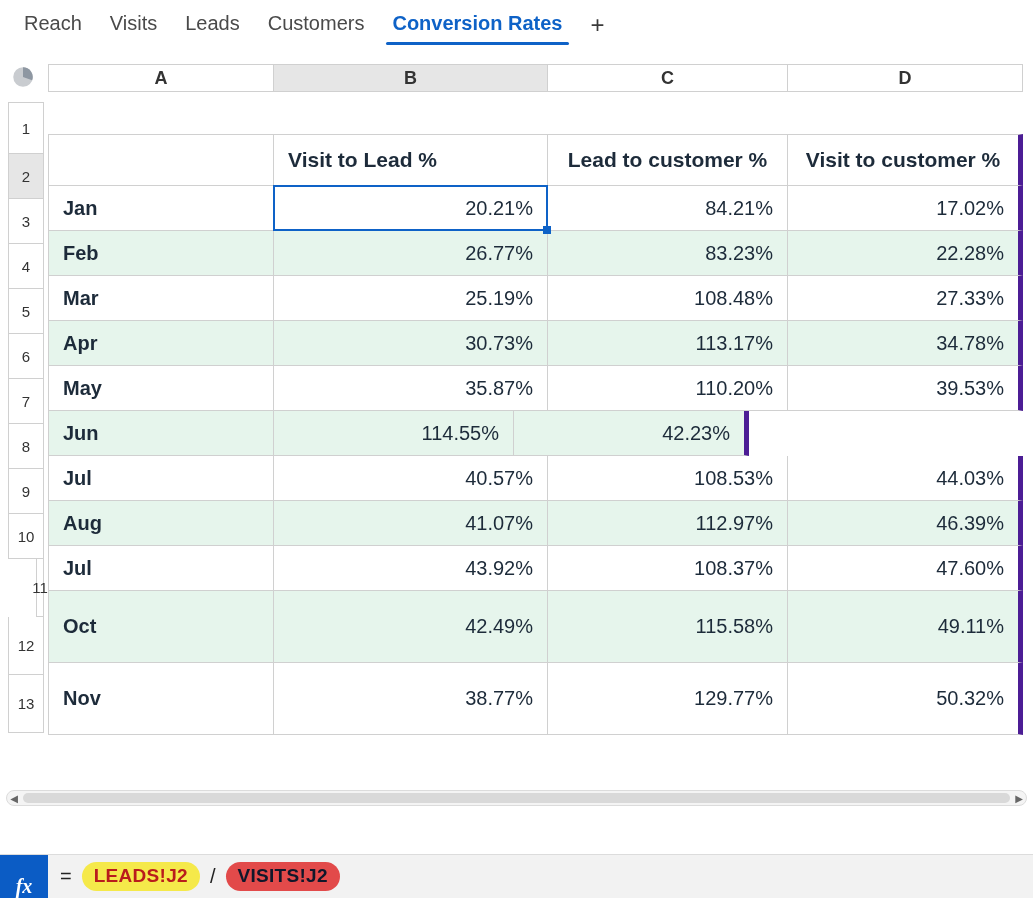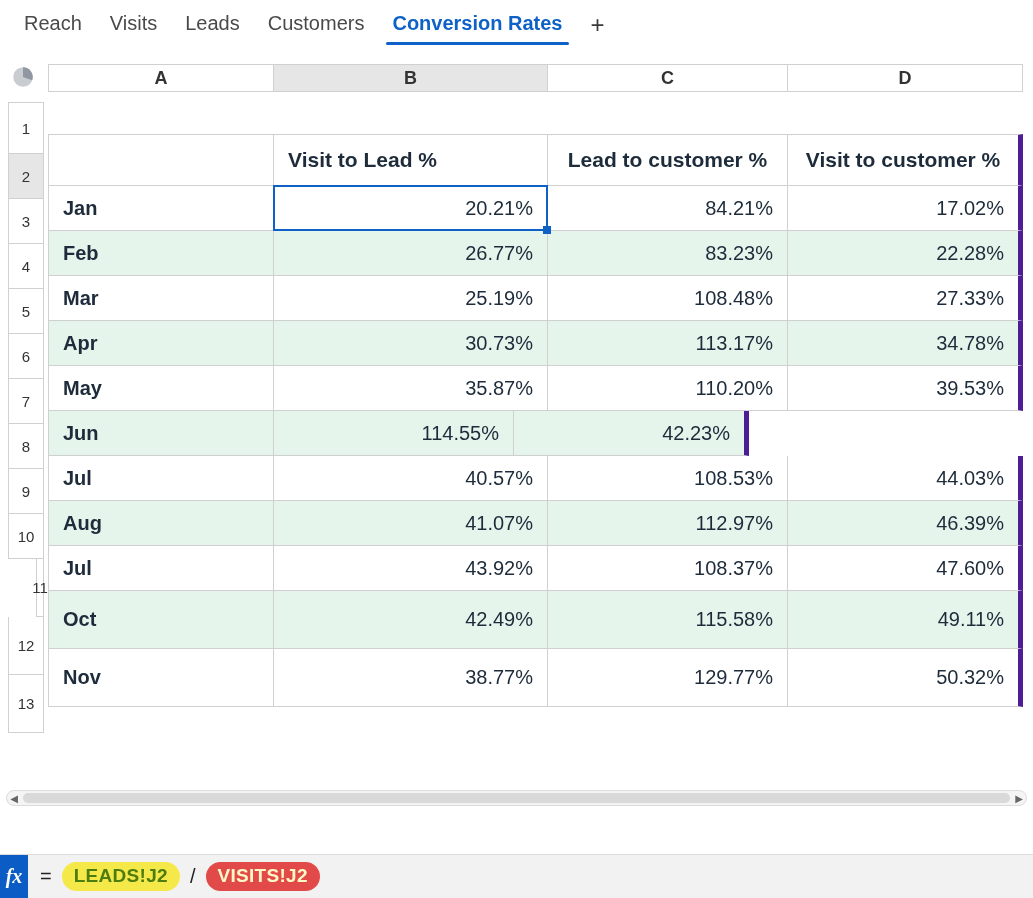--- a/index.html
+++ b/index.html
@@ -155,21 +155,21 @@
 
   
   .w-A { width: 225px; }
   .w-B { width: 274px; }
   .w-C { width: 240px; }
   .w-D { width: 236px; }
 
   
   .rh-head { height: 52px; margin-top: 32px; }
   .rh-data { height: 45px; }
-  .rh-data-wide { height: 58px; text-align: center; }
+  .rh-data-wide { height: 72px; text-align: center; }
 
   
   .hscroll {
     position: absolute;
     left: 6px; right: 6px; bottom: 48px;
     height: 16px;
     background: #f4f4f4;
     border: 1px solid #dcdcdc;
     border-radius: 8px;
     display:flex; align-items:center;
@@ -181,45 +181,45 @@
   }
 
   
   .formula-bar {
     height: 44px;
     display:flex; align-items:stretch;
     background: #f2f2f2;
     border-top: 1px solid #dcdcdc;
   }
   .fx-btn {
-    width: 28px;
+    width: 48px;
     background: #0b5cc5;
-    display:flex; align-items:center; justify-content:center;
+    display:flex; align-items:flex-end; justify-content:center;
     cursor:pointer;
   }
   .fx-btn span {
      color:#fff; font-style: italic; font-weight:600; font-size:20px;
      font-family: "Segoe UI", serif;
   }
   .formula-content {
     flex:1; display:flex; align-items:center;
     padding: 0 12px; gap:6px;
     font-size: 20px;
   }
   .tok-eq { color:#222; padding-right:4px; }
   .tok-slash { color:#222; padding:0 4px; }
   .ref-pill {
     padding: 3px 12px 4px;
     border-radius: 16px;
     font-weight:600;
     font-size:19px;
     letter-spacing:0.3px;
   }
-  .ref-yellow { background:#f5e94a; color:#4d7c0f; }
-  .ref-red    { background:#e24a4a; color:#fef9c3; }
+  .ref-yellow { background:#f5e94a; color:#b91c1c; }
+  .ref-red    { background:#e24a4a; color:#0f172a; }
 </style>
 </head>
 <body>
 
 <div class="tab-strip">
   <div class="tab">Reach</div>
   <div class="tab">Visits</div>
   <div class="tab">Leads</div>
   <div class="tab">Customers</div>
   <div class="tab active">Conversion Rates</div>

